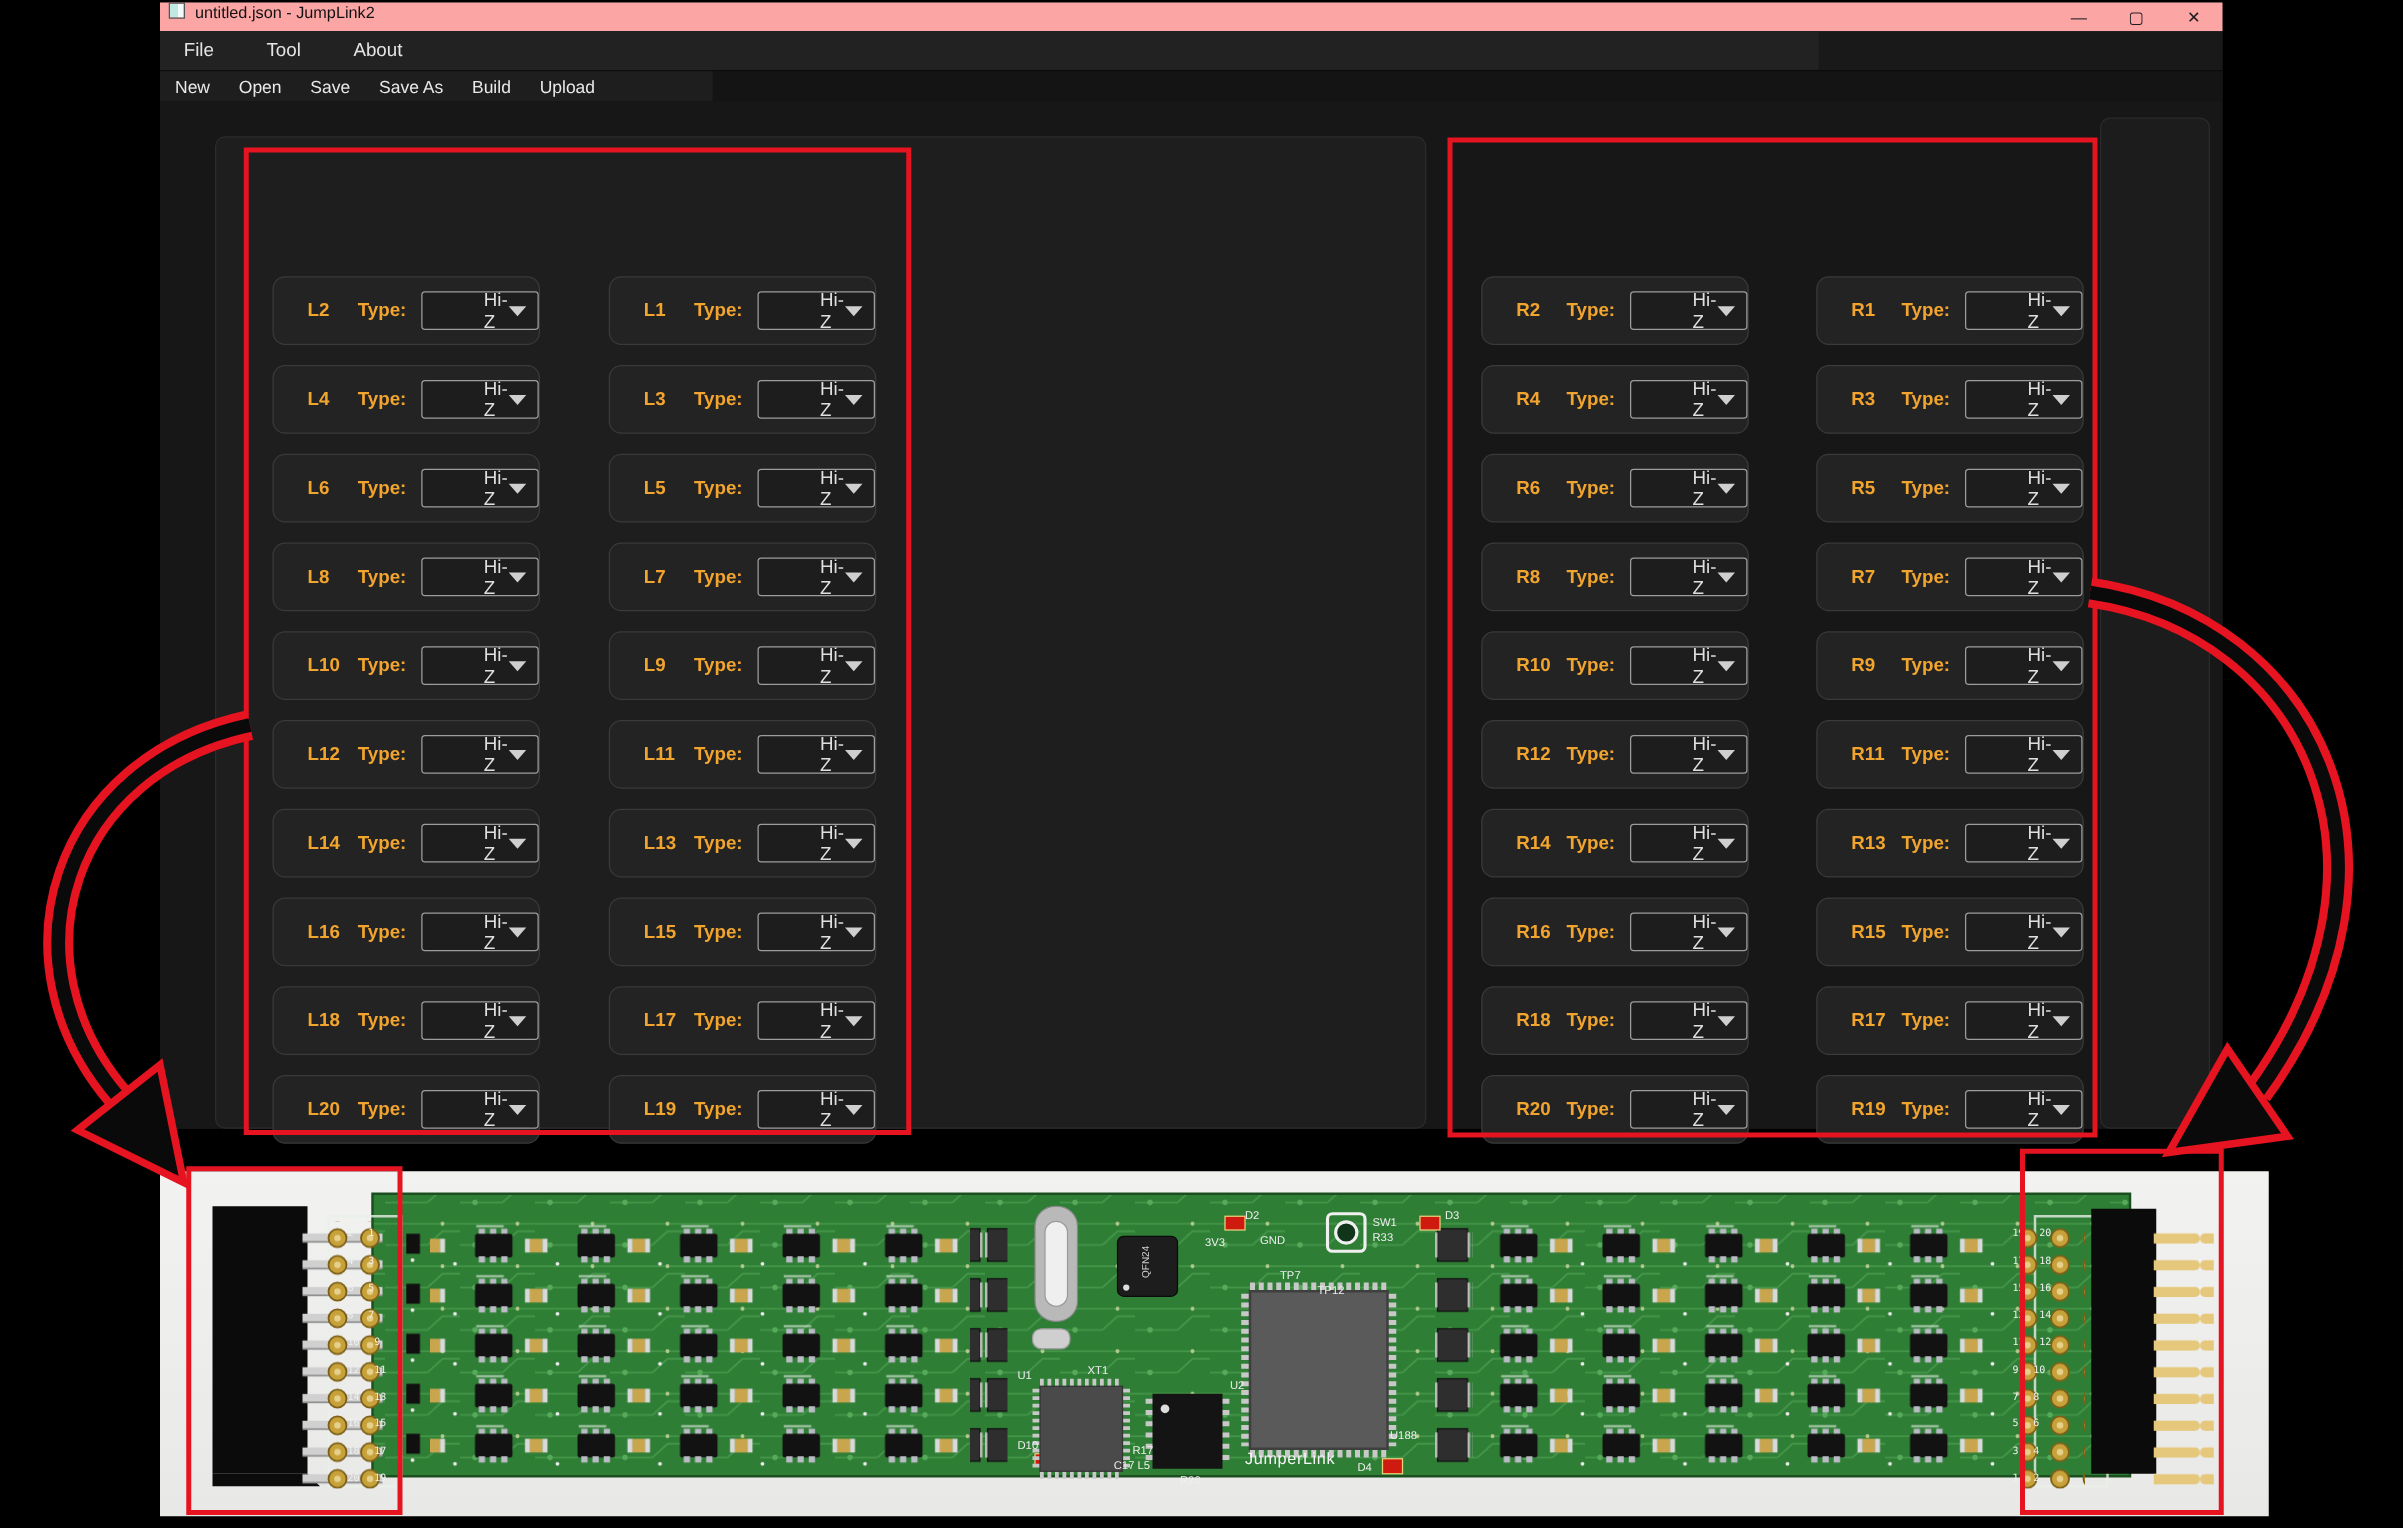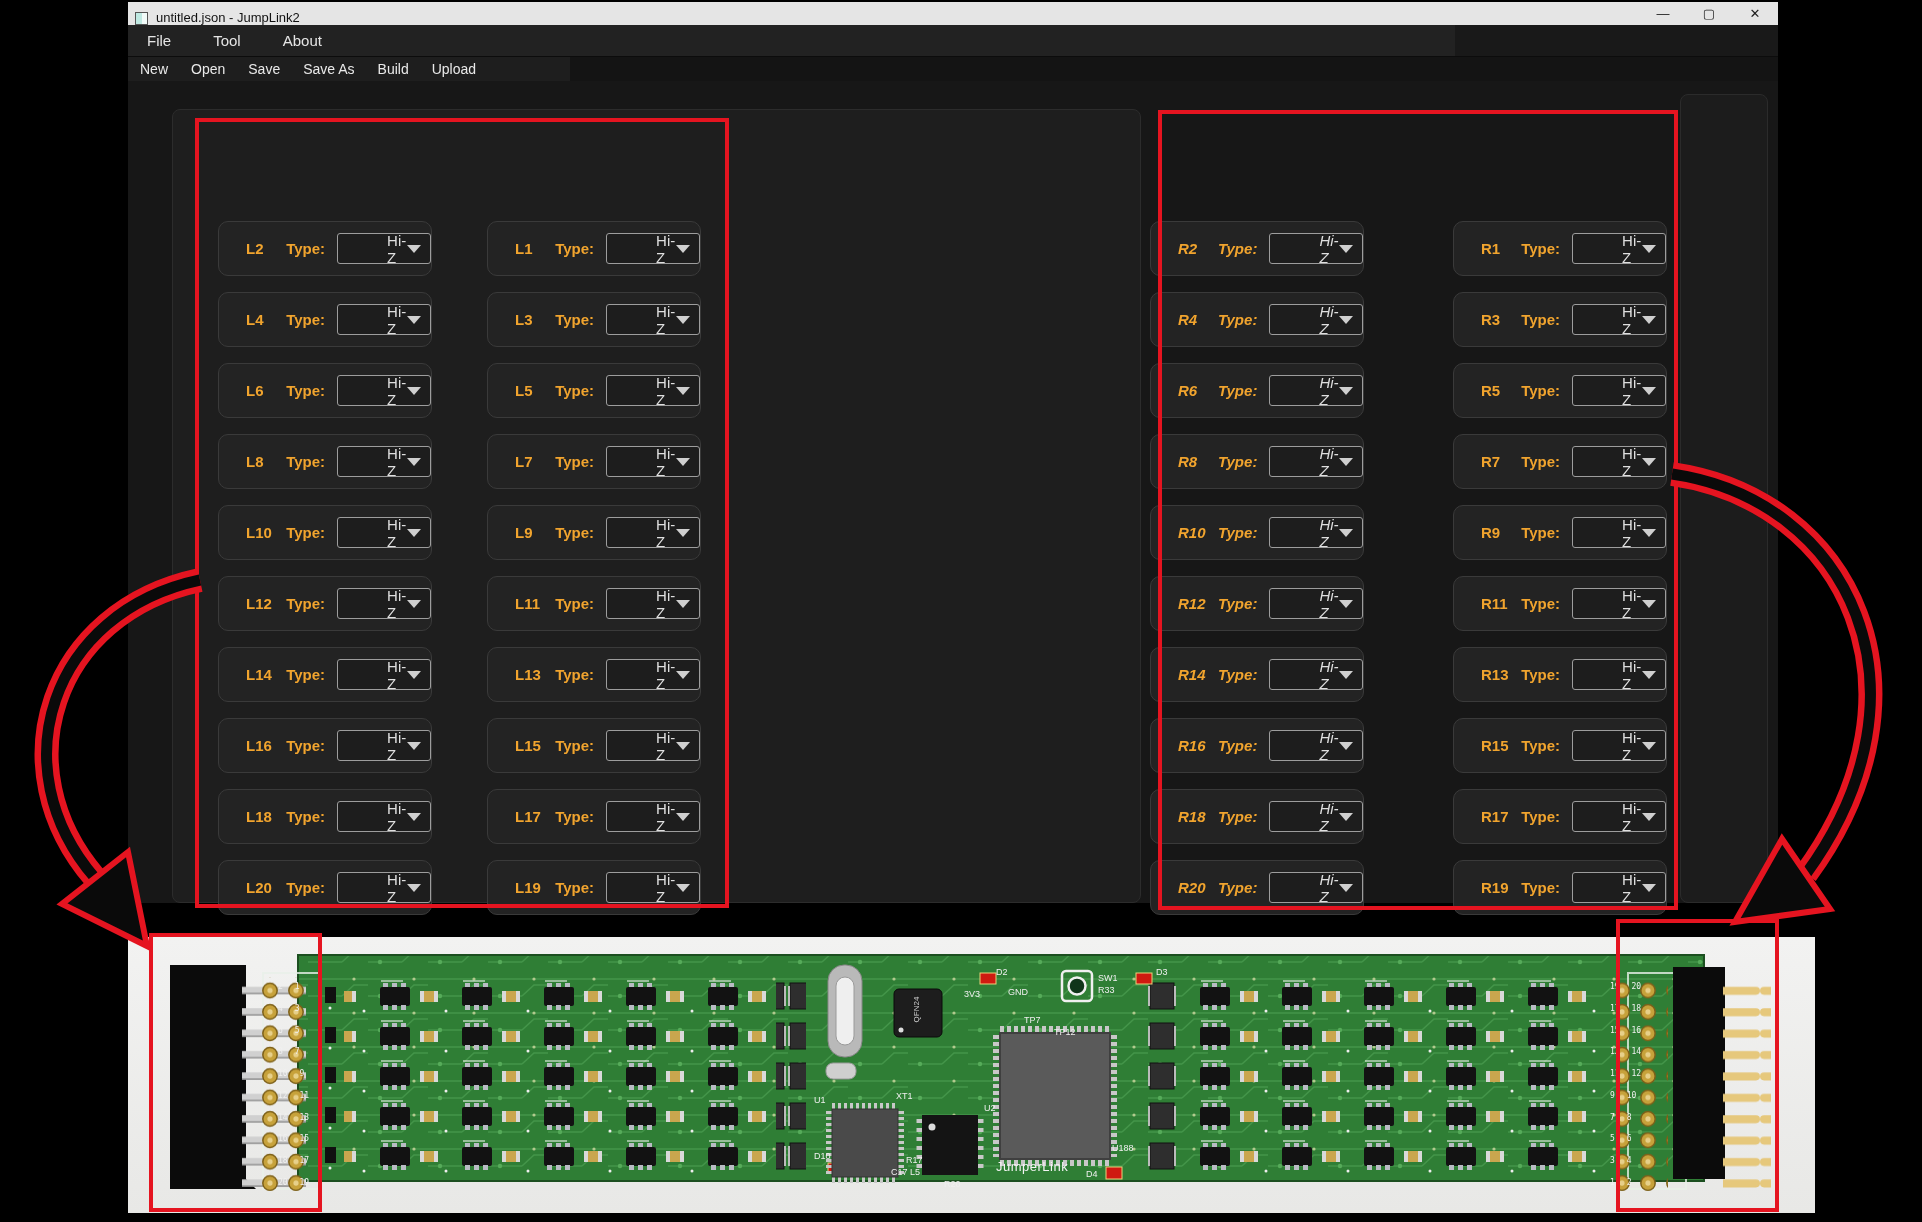--- a/index.html
+++ b/index.html
@@ -4,21 +4,21 @@
 <style>
   * { margin:0; padding:0; box-sizing:border-box; }
   html,body { width:1922px; height:1222px; background:#000; overflow:hidden;
               font-family:"Liberation Sans", sans-serif; }
 
   
   #app-window { position:absolute; left:128px; top:2px; width:1650px; height:901px;
                 background:#161616; }
 
   #titlebar { position:absolute; left:0; top:0; width:100%; height:23px;
-              background:#e5e5e5; display:flex; align-items:flex-end; }
+              background:#fca5a5; display:flex; align-items:flex-start; }
   #app-icon { width:13px; height:13px; margin-left:7px; border:1px solid #555;
               background:linear-gradient(90deg,#bfe9e2 0 55%, #f2fbf9 55% 100%); }
   #title-text { margin-left:8px; font-size:13px; color:#111; }
   #win-controls { margin-left:auto; display:flex; height:100%; }
   .win-btn { width:46px; height:100%; display:flex; align-items:center; justify-content:center;
              font-size:13px; color:#1d1d1d; cursor:default; }
 
   #menubar { position:absolute; left:0; top:23px; width:100%; height:31px; background:#191919; }
   #menubar .strip { position:absolute; left:0; top:0; width:1327px; height:100%; background:#222222; }
   #menu-items { position:absolute; left:10px; top:0; height:100%; display:flex; gap:24px; align-items:center; }
@@ -33,21 +33,21 @@
   #content { position:absolute; left:0; top:79px; width:100%; height:822px; background:#171717; }
   #left-panel  { position:absolute; left:44px;  top:28px; width:969px; height:794px;
                  background:#1e1e1e; border:1px solid #2c2c2c; border-radius:8px; }
   #right-mini-panel { position:absolute; left:1552px; top:13px; width:88px; height:809px;
                  background:#1c1c1c; border:1px solid #2b2b2b; border-radius:8px; }
 
   .channel-col { position:absolute; top:140px; width:214px; display:flex;
                  flex-direction:column; gap:16px; }
   #col-left-even  { left:90px; }
   #col-left-odd   { left:359px; }
-  #col-right-even { left:1022px;font-style:italic; }
+  #col-right-even { left:1057px; }
   #col-right-odd  { left:1325px; }
 
   .channel-box { height:55px; background:#232323; border:1px solid #3a3a3a; border-radius:10px;
                  display:flex; align-items:center; }
   .ch-id   { width:44px; margin-left:27px; font-size:15px; font-weight:bold; color:#f1a42e; }
   .ch-type { margin-right:12px; font-size:15px; font-weight:bold; color:#f1a42e; }
   .dropdown { width:99px; height:31px; background:#1d1d1d; border:1px solid #9d9d9d;
               border-radius:3px; display:flex; align-items:center; cursor:default;padding-left:39px; }
   .dd-value { margin-left:10px; font-size:15px; color:#dfdfdf; }
   .dd-arrow { margin-left:auto; margin-right:9px; width:0; height:0;
@@ -645,21 +645,21 @@
   </div>
 
   <span class="silk" style="left:868px; top:30px;">D2</span>
   <span class="silk" style="left:836px; top:52px;">3V3</span>
   <span class="silk" style="left:880px; top:50px;">GND</span>
   <span class="silk" style="left:896px; top:78px;">TP7</span>
   <span class="silk" style="left:926px; top:90px;">TP12</span>
   <span class="silk" style="left:970px; top:36px;">SW1</span>
   <span class="silk" style="left:970px; top:48px;">R33</span>
   <span class="silk" style="left:1028px; top:30px;">D3</span>
-  <span class="silk" style="left:768px; top:154px;text-align:center;">XT1</span>
+  <span class="silk" style="left:742px; top:154px;text-align:center;">XT1</span>
   <span class="silk" style="left:686px; top:158px;">U1</span>
   <span class="silk" style="left:856px; top:166px;">U2</span>
   <span class="silk" style="left:686px; top:214px;">D10</span>
   <span class="silk" style="left:778px; top:218px;">R17</span>
   <span class="silk" style="left:763px; top:230px;">C17 L5</span>
   <span class="silk" style="left:816px; top:242px;">R20</span>
   <span class="silk" style="left:984px; top:206px;">U188</span>
   <span class="silk" style="left:958px; top:232px;">D4</span>
   <span class="silk-rot" style="left:776px; top:68px;">QFN24</span>
   <span class="silk-big" style="left:868px; top:222px;">JumperLink</span>

